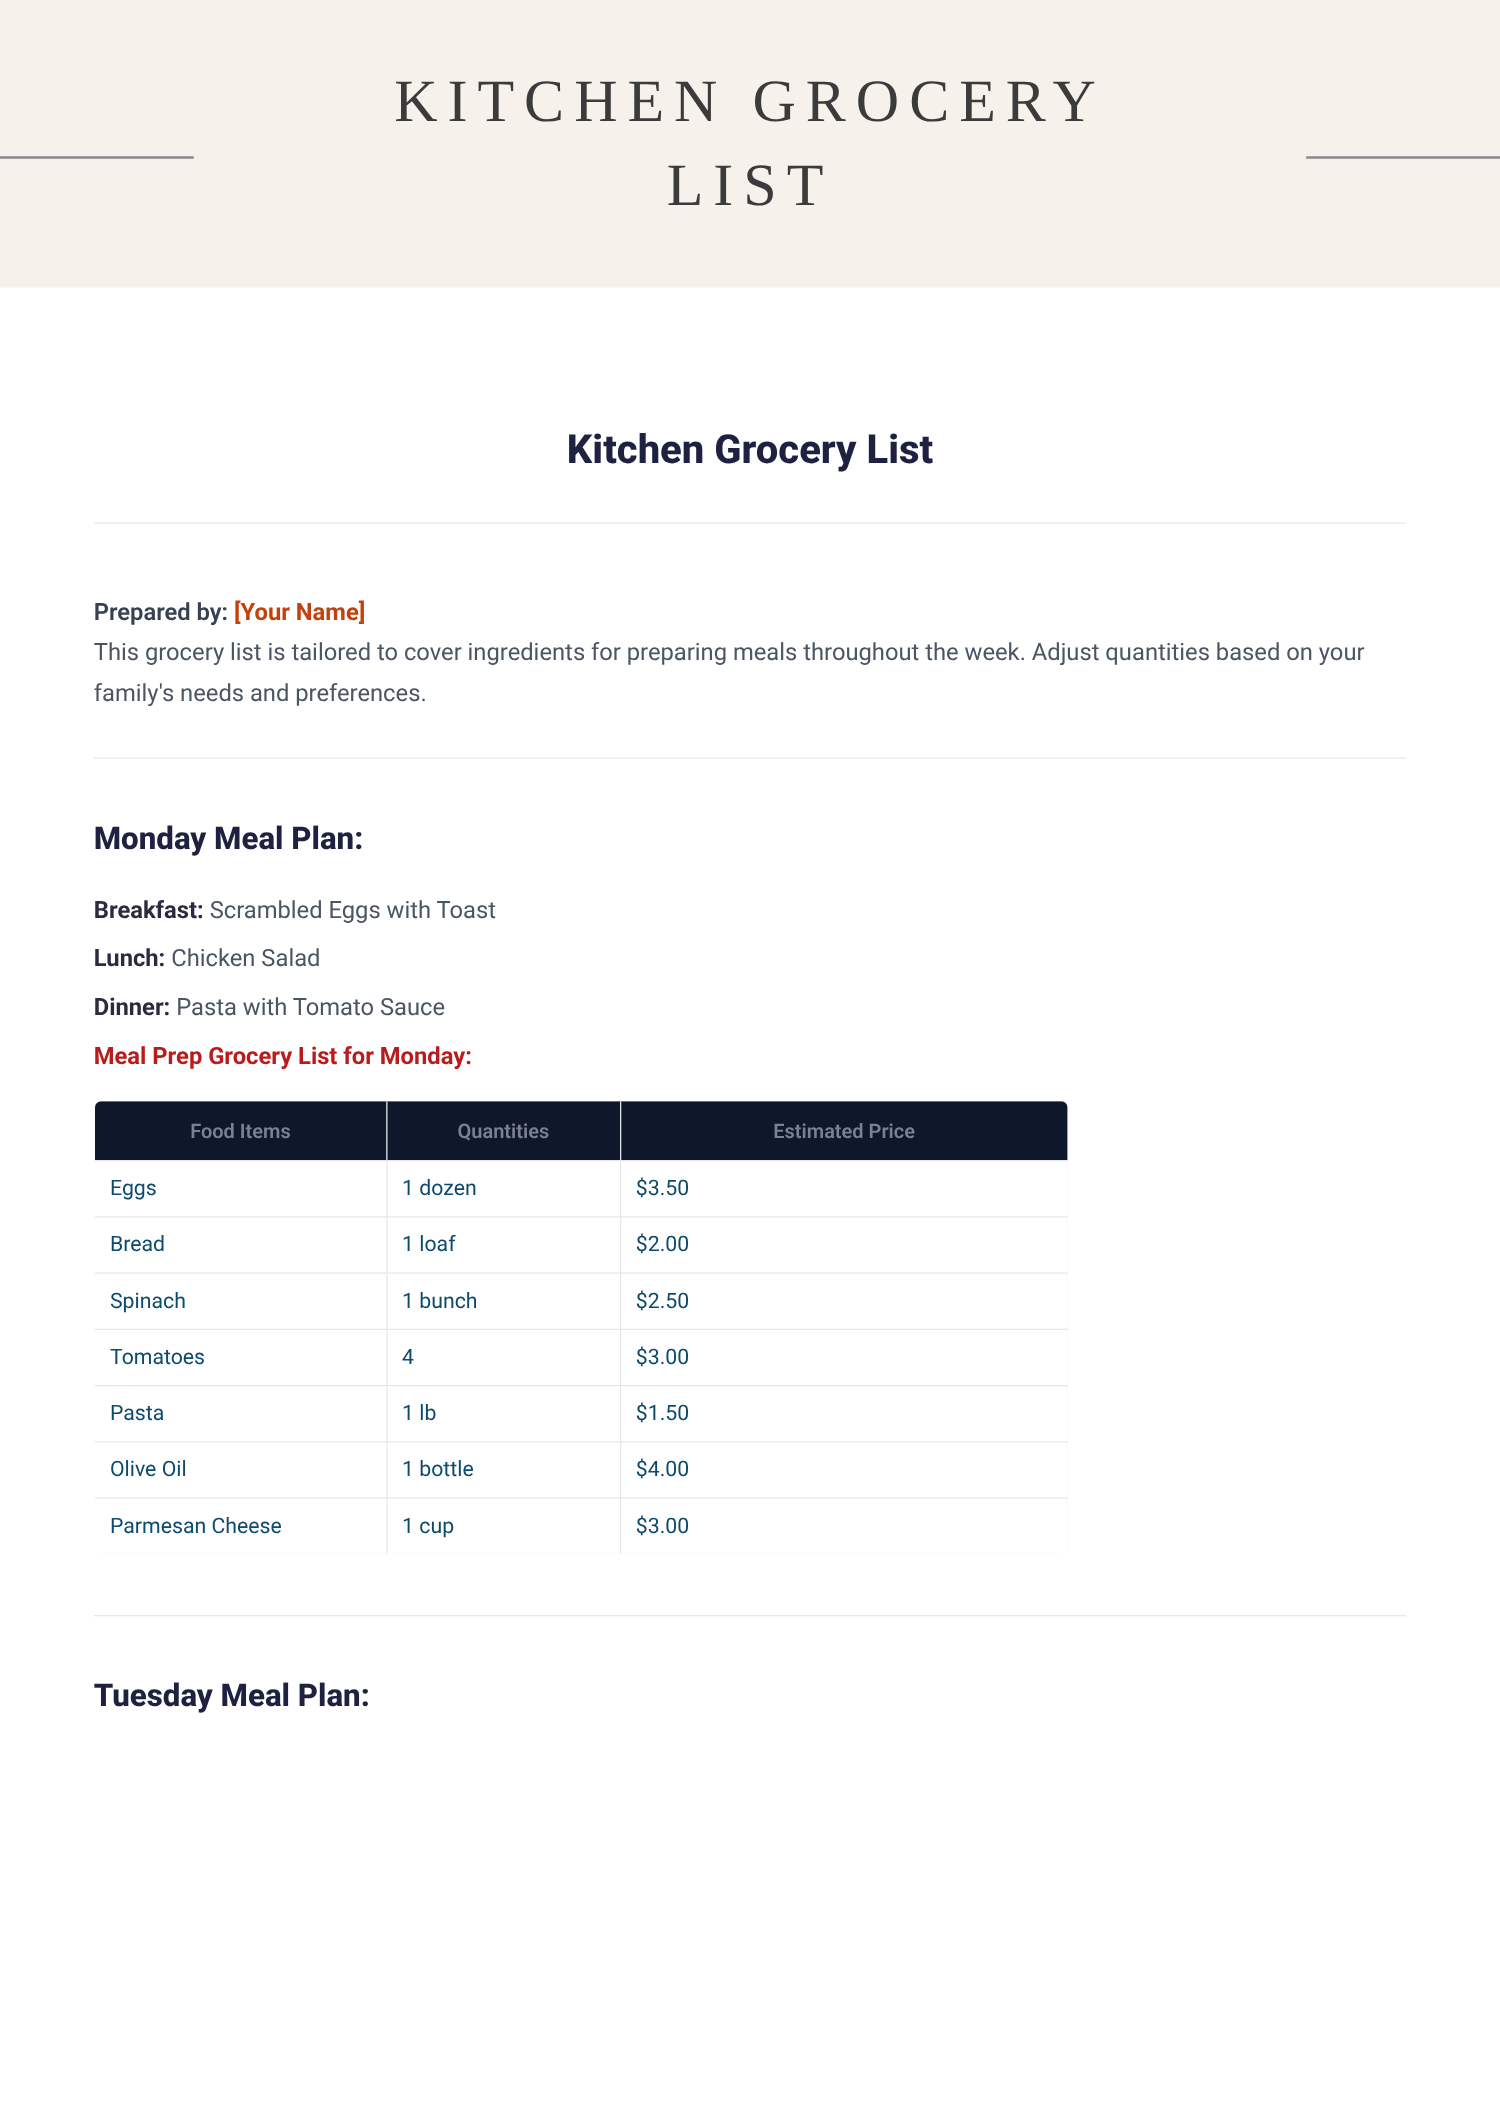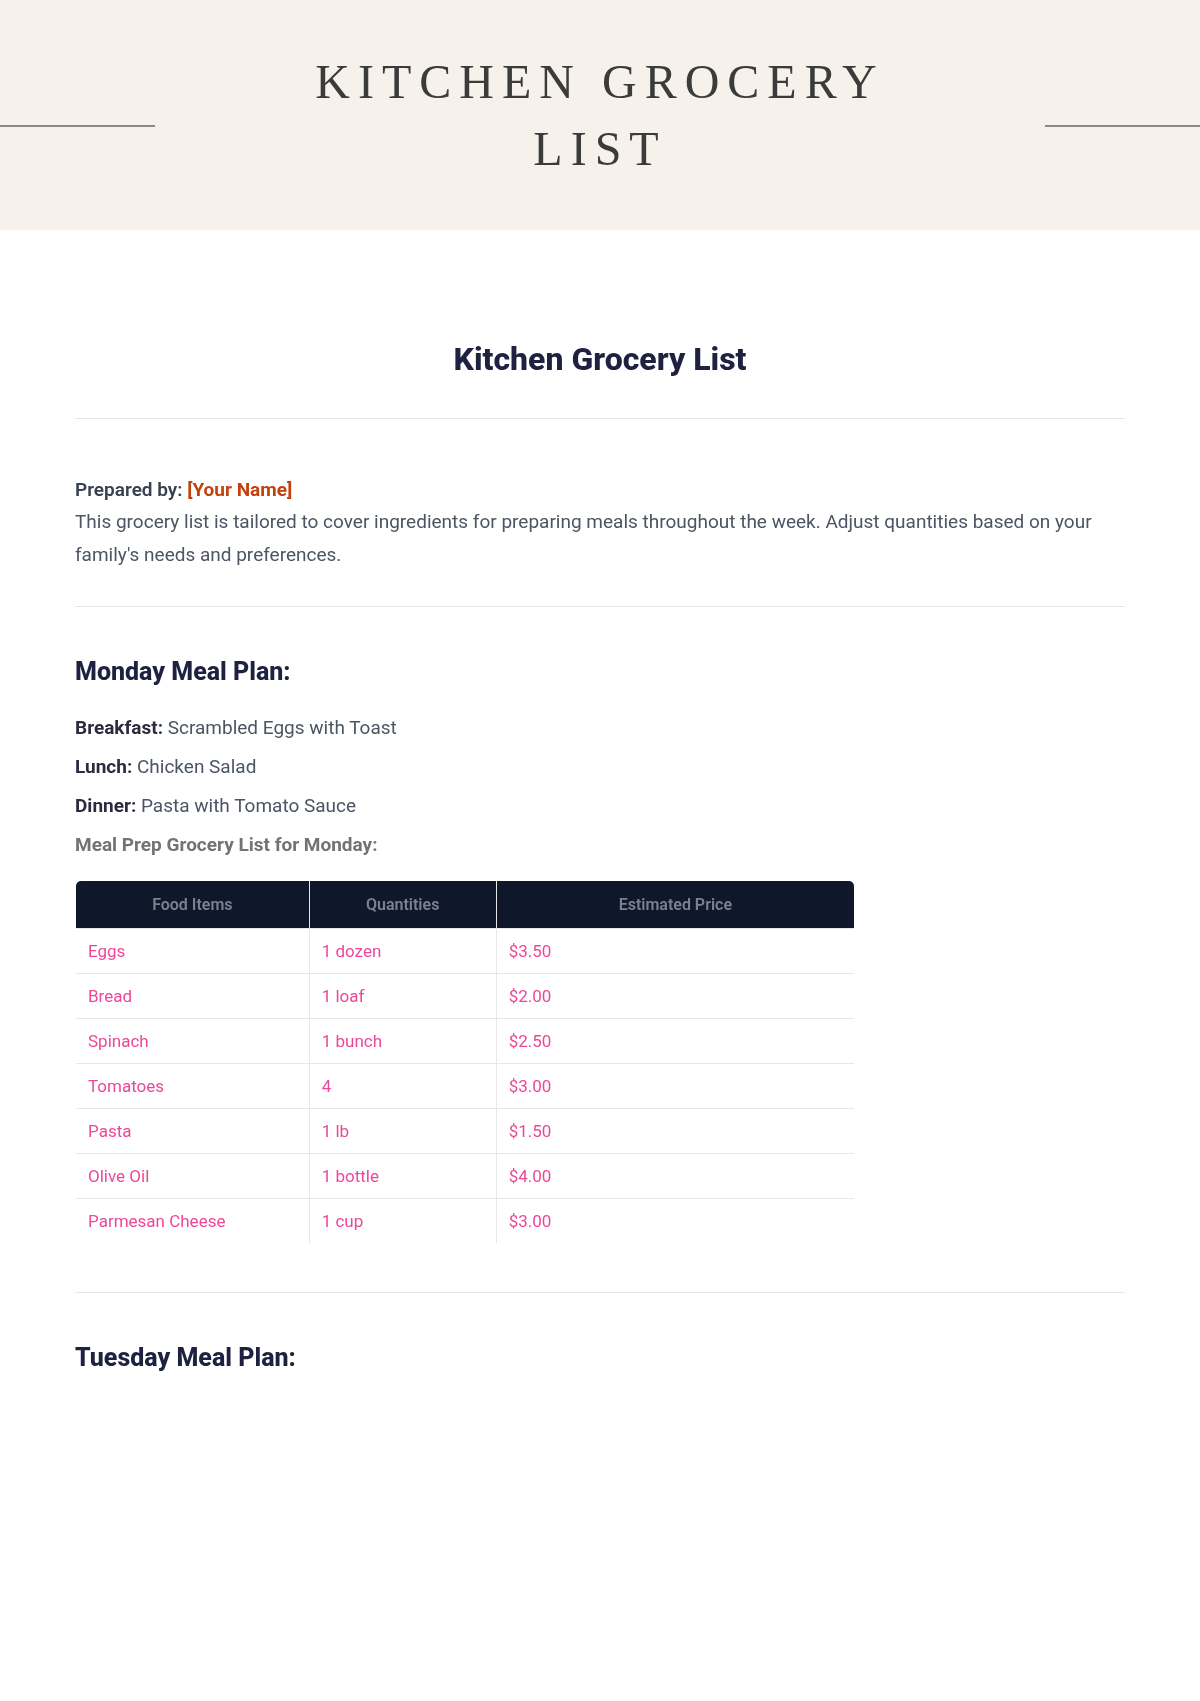--- a/index.html
+++ b/index.html
@@ -73,21 +73,21 @@
   }
   .meal-line {
     font-size: 19px;
     color: #4b5563;
     margin-bottom: 16px;
   }
   .meal-line .mlabel { font-weight: 700; color: #2b2b40; }
   .subhead {
     font-weight: 700;
     font-size: 19px;
-    color: #737373;
+    color: #b91c1c;
     margin-top: 4px;
     margin-bottom: 24px;
   }
   table.grocery {
     width: 780px;
     border-collapse: collapse;
     border: 1px solid #e5e7eb;
     border-radius: 6px;
     overflow: hidden;
     margin-bottom: 48px;
@@ -96,21 +96,21 @@
     background: #0f172a;
     color: #7c8190;
     font-weight: 600;
     font-size: 16px;
     text-align: center;
     padding: 14px 10px;
     border: 1px solid #e5e7eb;
   }
   table.grocery td {
     font-size: 17px;
-    color: #ec4899;
+    color: #0c4a6e;
     padding: 12px 12px;
     border: 1px solid #e5e7eb;
   }
   table.grocery th:nth-child(1),
   table.grocery td:nth-child(1) { width: 30%; }
   table.grocery th:nth-child(2),
   table.grocery td:nth-child(2) { width: 24%; }
   table.grocery th:nth-child(3),
   table.grocery td:nth-child(3) { width: 46%; }
 </style>

